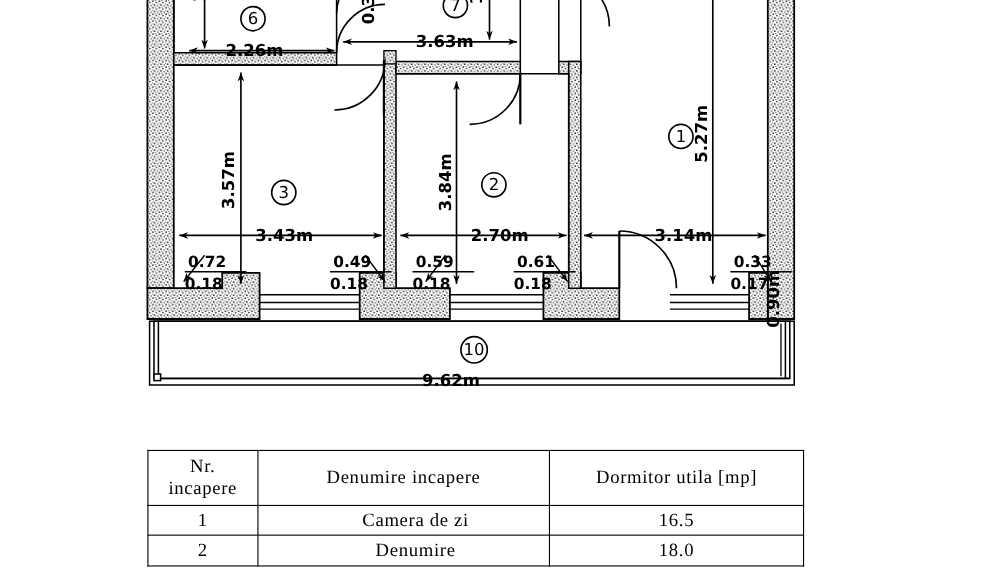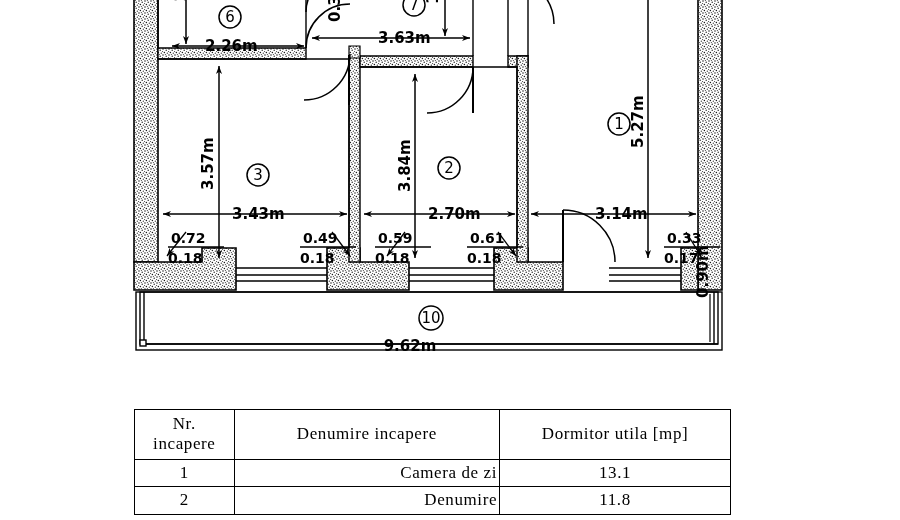--- a/index.html
+++ b/index.html
@@ -73,21 +73,21 @@
     padding: 4px 2px 5px 2px;
     letter-spacing: 0.6px;
   }
   #room-table td {
     font-size: 17px;
     line-height: 1.25;
     padding: 2px 2px 3px 2px;
     letter-spacing: 0.6px;
   }
   #room-table td.name-cell {
-    text-align: right;
+    text-align: center;
     padding-left: 24px;
   }
   .col-nr { width: 96px; }
   .col-name { width: 268px; margin-left: 40px; }
   .col-area { width: 233px; }
   .th-nr-line { display: block; }
 </style>
 </head>
 <body>
 
@@ -315,23 +315,23 @@
           <span class="th-nr-line">incapere</span>
         </th>
         <th class="col-name">Denumire  incapere</th>
         <th class="col-area">Dormitor  utila  [mp]</th>
       </tr>
     </thead>
     <tbody>
       <tr>
         <td>1</td>
         <td class="name-cell">Camera  de  zi</td>
-        <td>13.1</td>
+        <td>16.5</td>
       </tr>
       <tr>
         <td>2</td>
         <td class="name-cell">Denumire</td>
-        <td>11.8</td>
+        <td>18.0</td>
       </tr>
     </tbody>
   </table>
 
 </div>
 
 </body></html>

